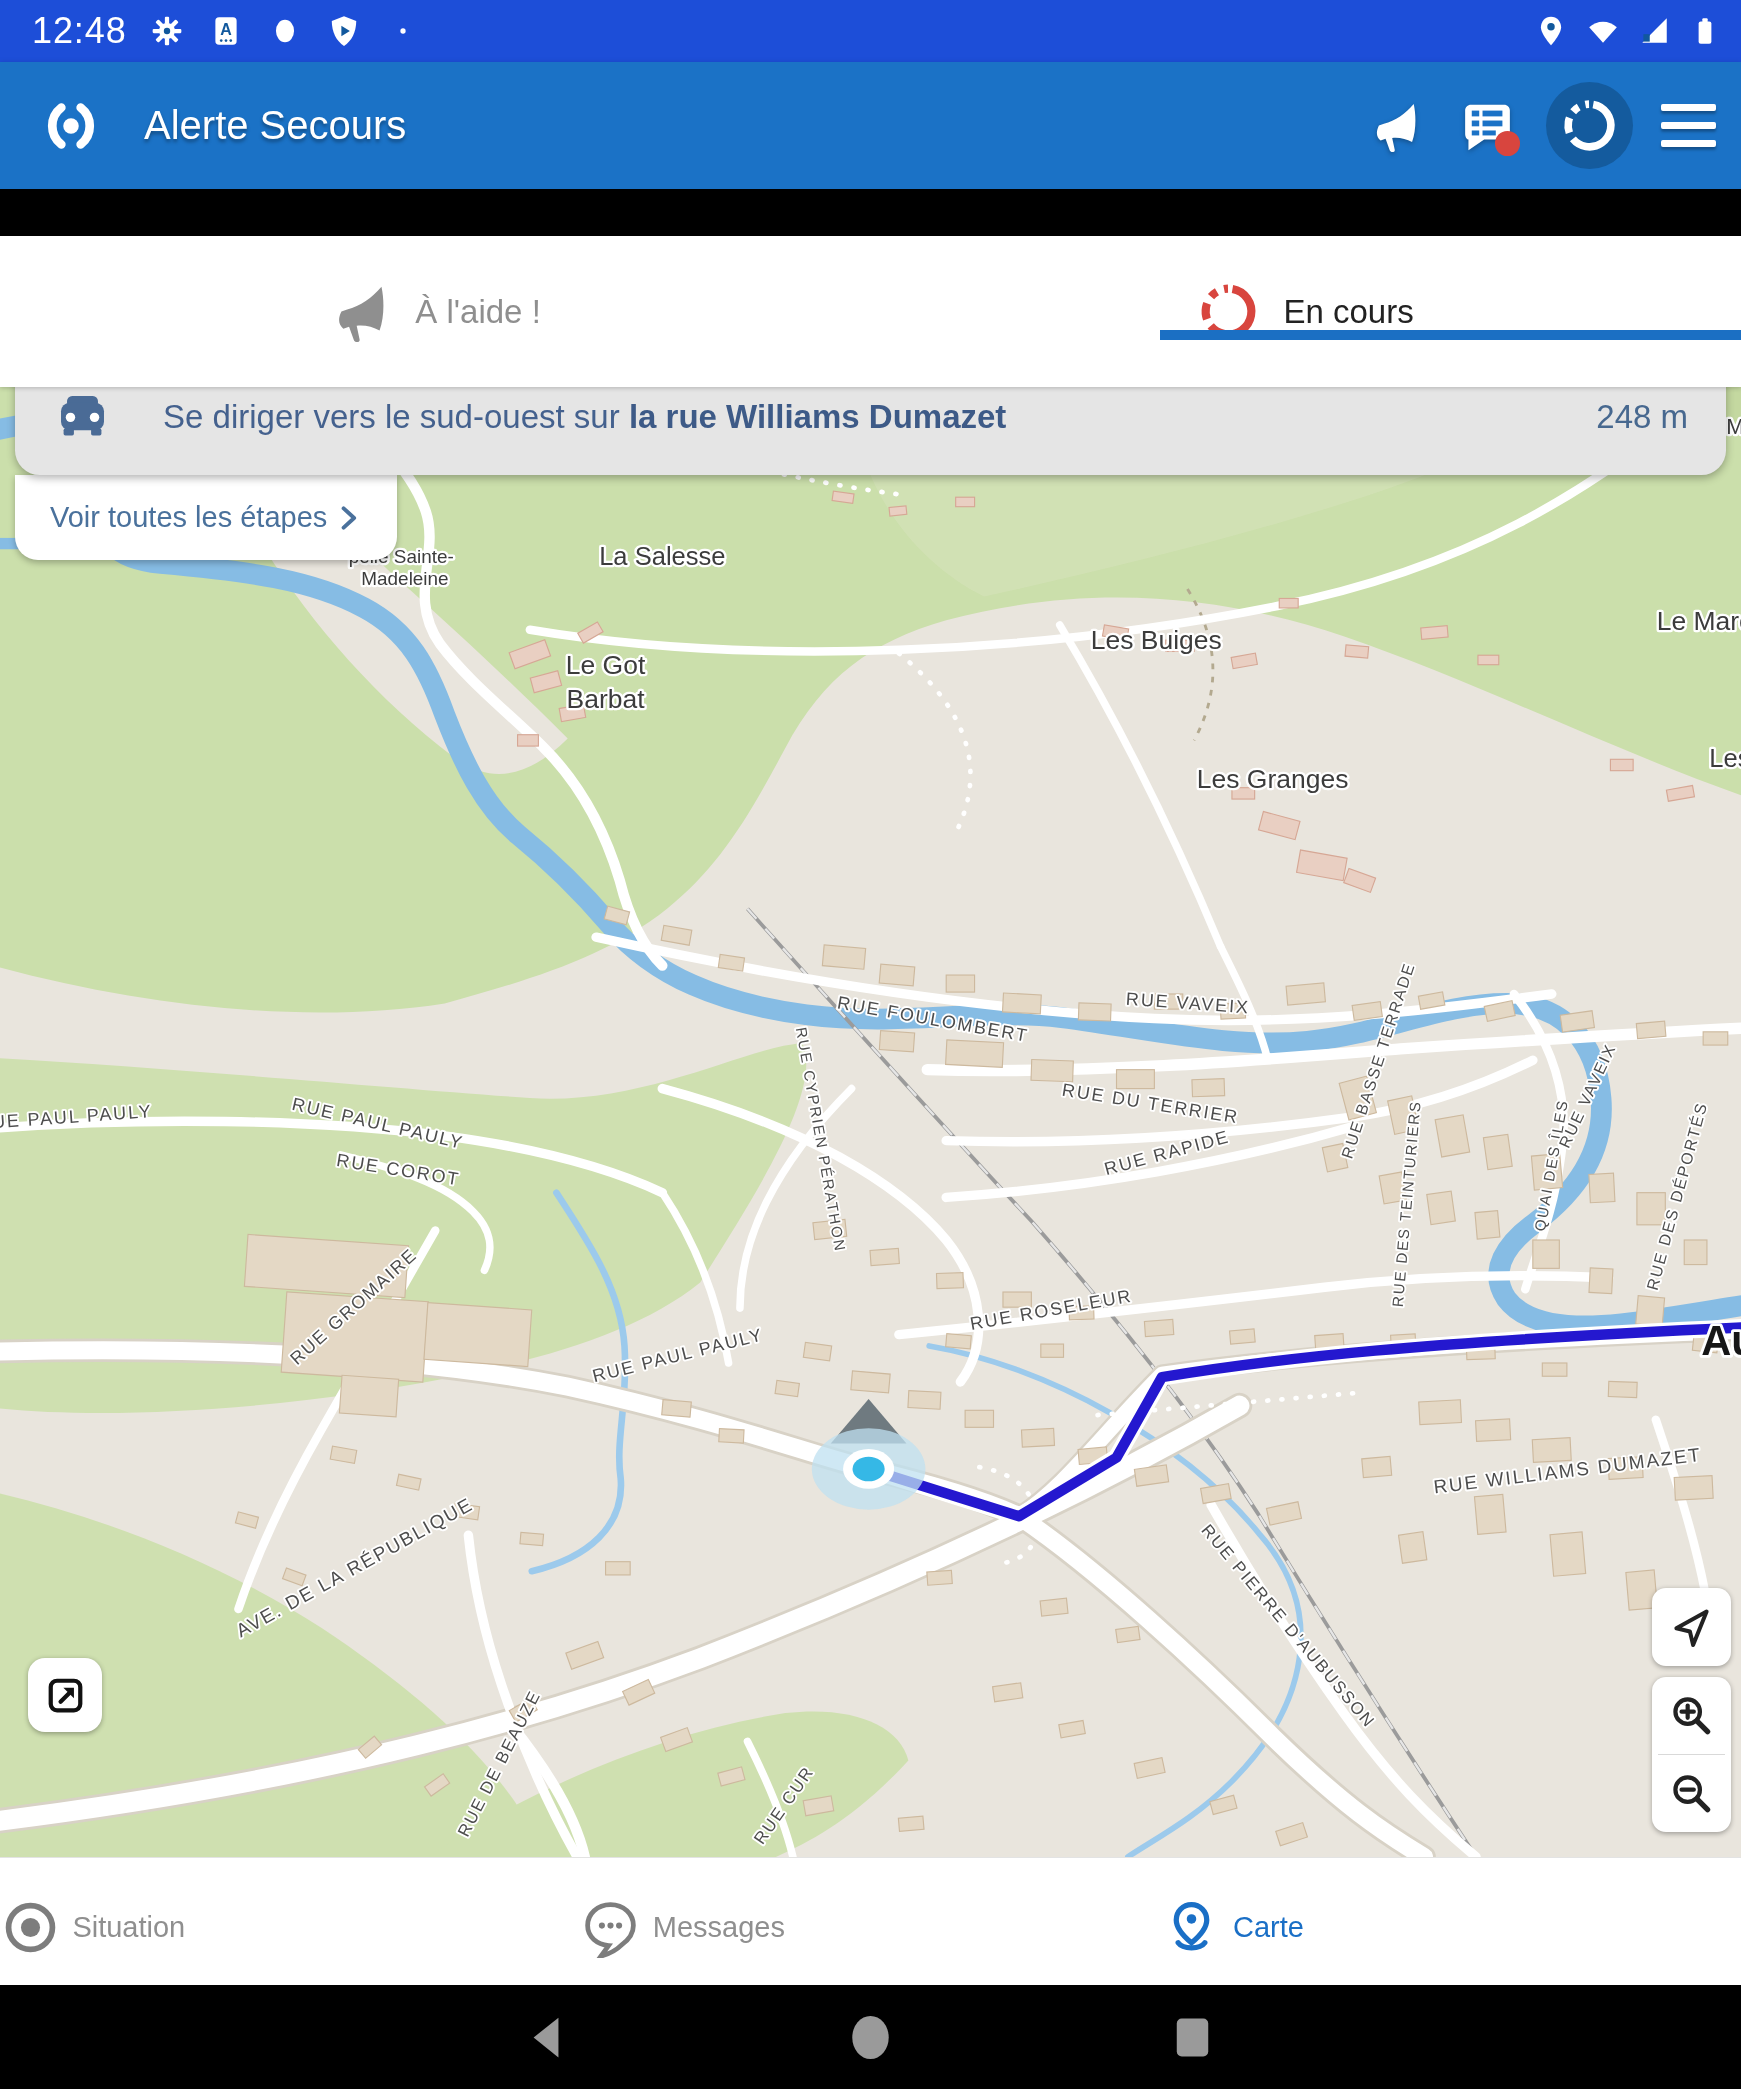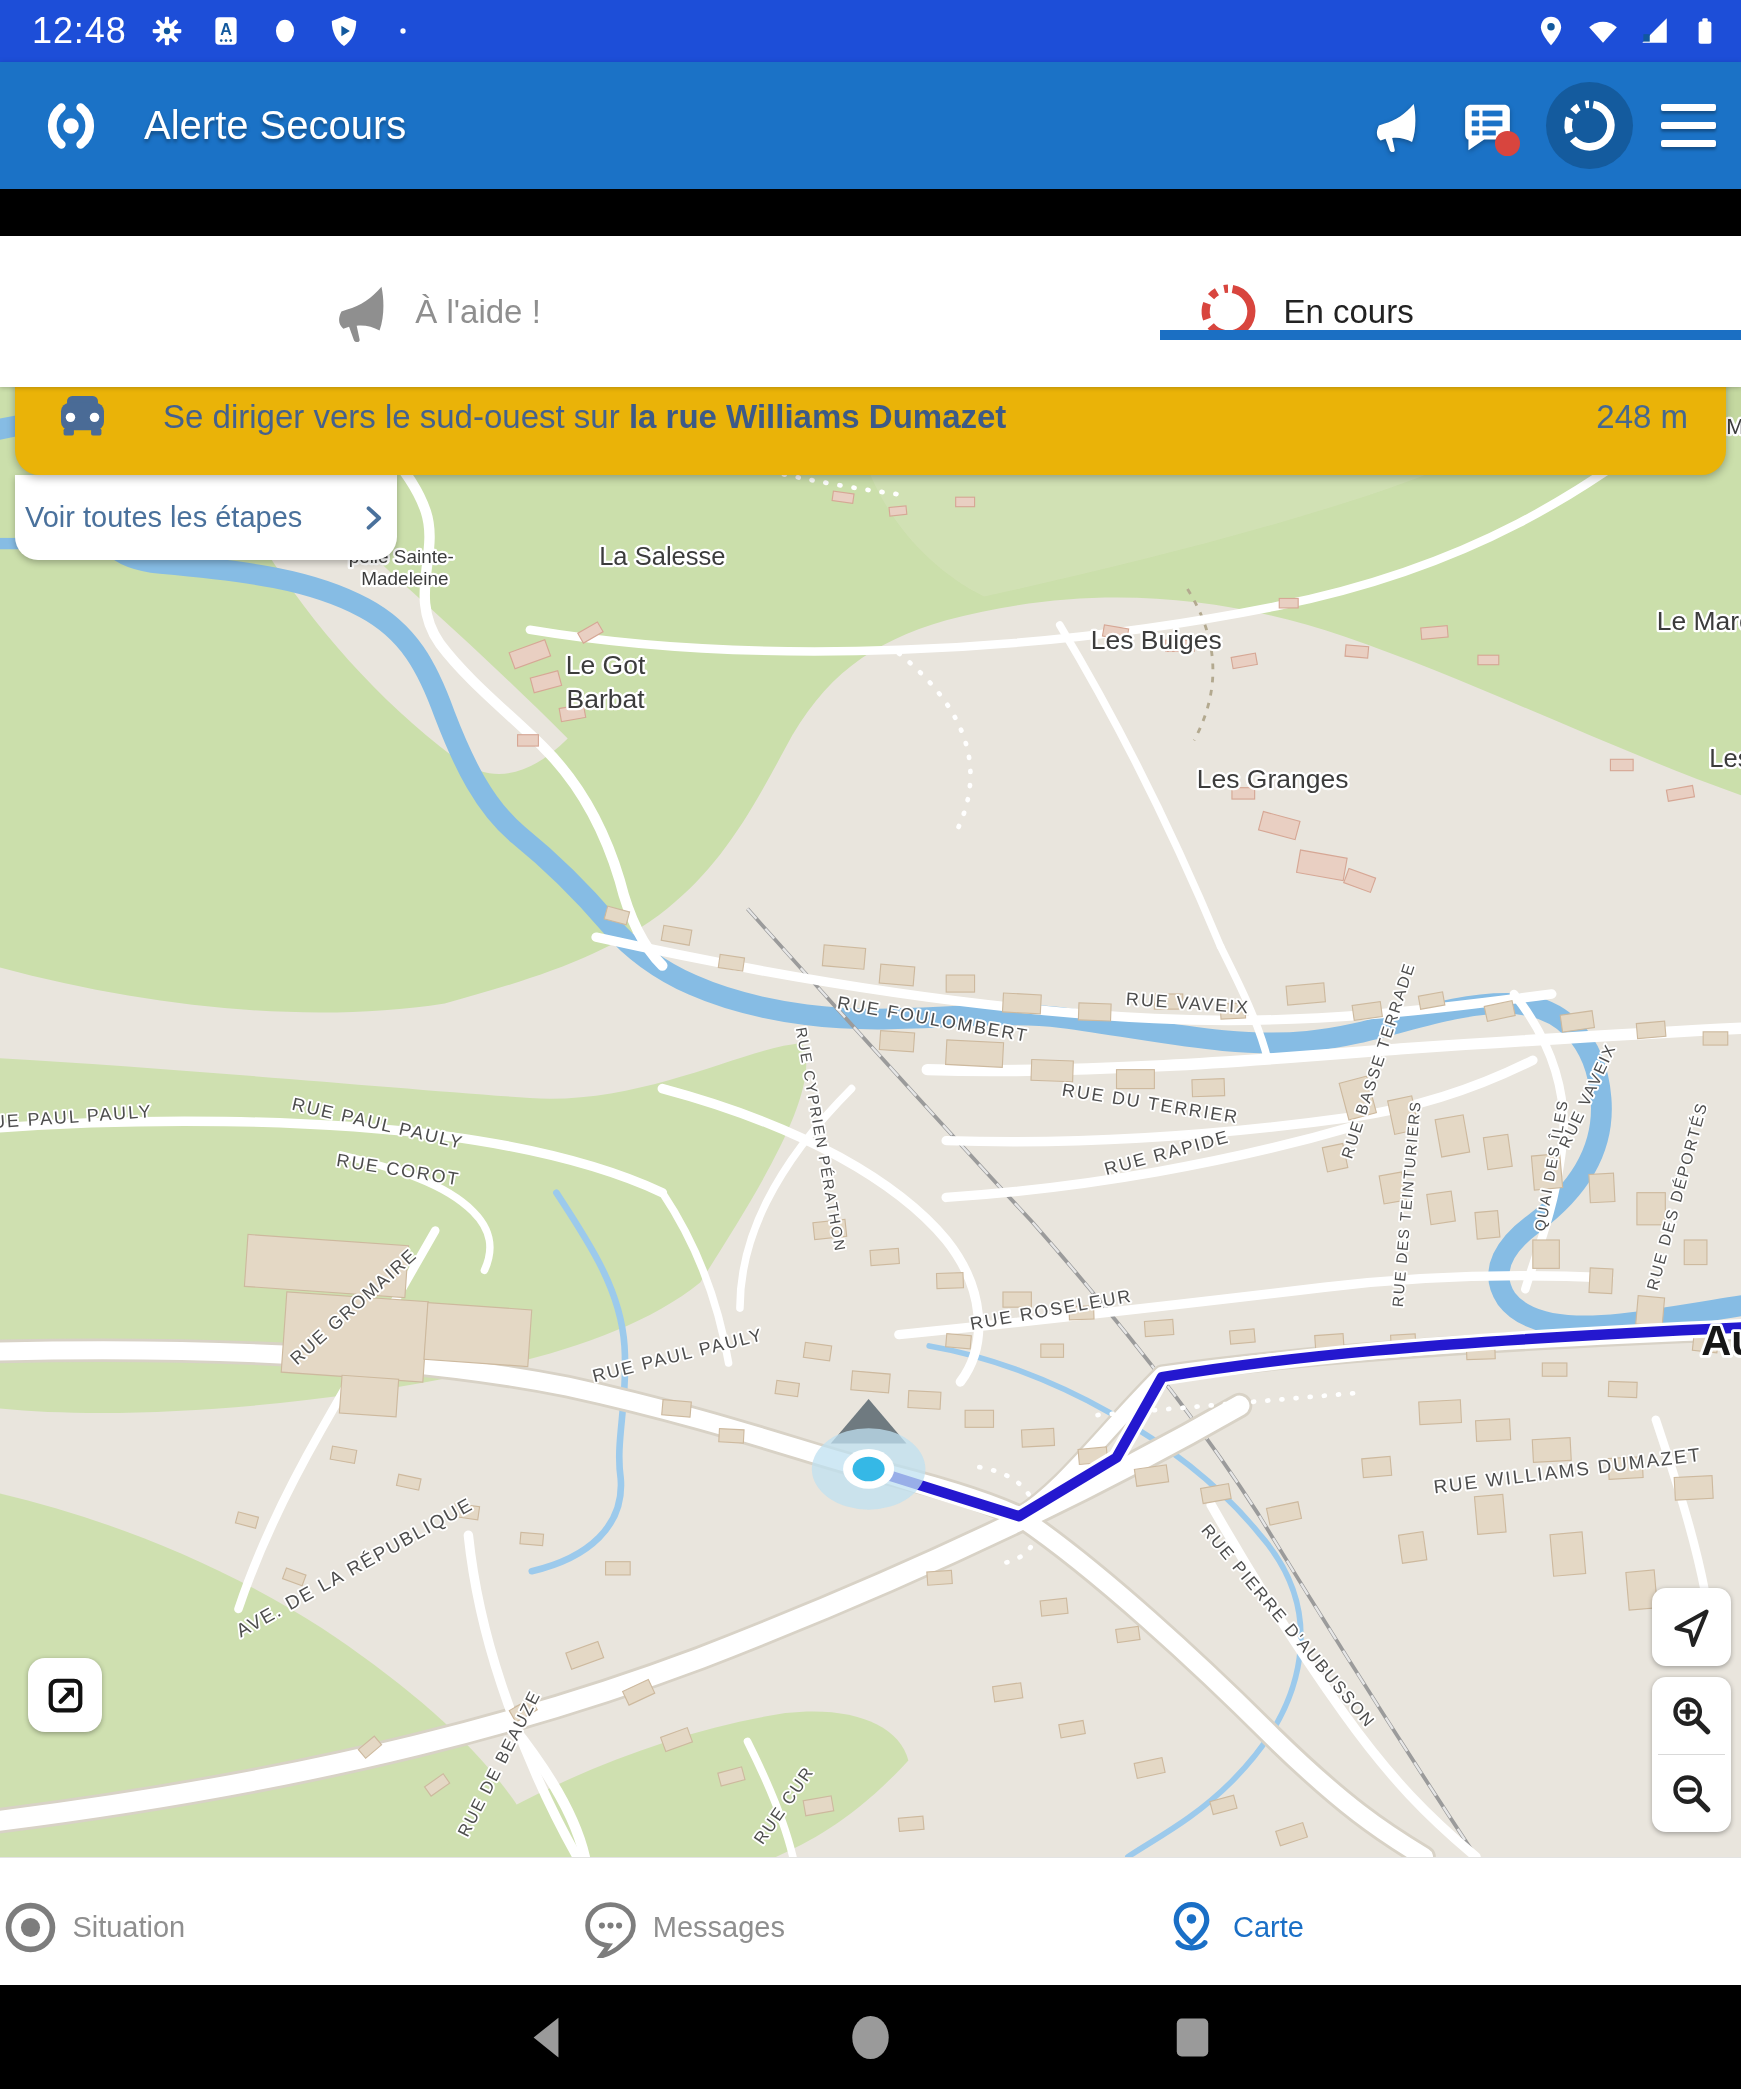--- a/index.html
+++ b/index.html
@@ -41,30 +41,30 @@
   #tab-encours .ticon{color:#d8453e;}
   #tab-underline{left:1160px;top:330px;width:581px;height:10.4px;background:#1b6fc3;z-index:26;}
 
   
   #map{left:0;top:341px;width:1741px;height:1516px;background:#e9e5dd;}
   .lbl-place{fill:#3c3c3c;stroke:#fff;stroke-width:5px;paint-order:stroke;stroke-linejoin:round;}
   .lbl-street{fill:#4d4d4d;stroke:#fff;stroke-width:4px;paint-order:stroke;stroke-linejoin:round;letter-spacing:2px;}
   .city{font-weight:700;fill:#161616;stroke-width:6px;}
 
   
-  #instr-card{left:15px;top:358px;width:1711px;height:117px;background:#eab308;border-radius:24.6px;
+  #instr-card{left:15px;top:358px;width:1711px;height:117px;background:#e5e5e5;border-radius:24.6px;
               box-shadow:0 2.8px 8.5px rgba(0,0,0,.3);display:flex;align-items:center;z-index:20;}
   #instr-card .car{width:55px;height:55px;margin-left:40px;flex:0 0 auto;}
   #instr-text{margin-left:53px;font-size:33px;color:#44618e;white-space:nowrap;overflow:hidden;}
   #instr-text .pre{white-space:pre;}
   #instr-text b{font-weight:700;color:#3d5a87;}
   #instr-dist{margin-left:auto;margin-right:38px;font-size:33px;color:#47688f;flex:0 0 auto;}
   #steps-card{left:15px;top:475px;width:382px;height:85px;background:#fff;border-radius:0 0 23px 23px;
               box-shadow:0 2.8px 6.6px rgba(0,0,0,.26);display:flex;align-items:center;justify-content:space-between;
-              padding:0 10px;box-sizing:border-box;z-index:19;}
+              padding:0 35px;box-sizing:border-box;z-index:19;}
   #steps-card .slabel{font-size:29px;color:#4a719c;}
   #steps-card svg{width:28px;height:28px;}
 
   
   .mapbtn{background:#fff;border-radius:14px;box-shadow:0 1.9px 5.7px rgba(0,0,0,.3);display:flex;align-items:center;justify-content:center;z-index:15;}
   #btn-expand{left:28px;top:1658px;width:74px;height:74px;border-radius:17px;}
   #btn-expand svg{width:45px;height:45px;}
   #btn-compass{left:1652px;top:1588px;width:79px;height:78px;}
   #btn-compass svg{width:51px;height:51px;}
   #zoom-panel{left:1652px;top:1677px;width:79px;height:155px;background:#fff;border-radius:14px;

